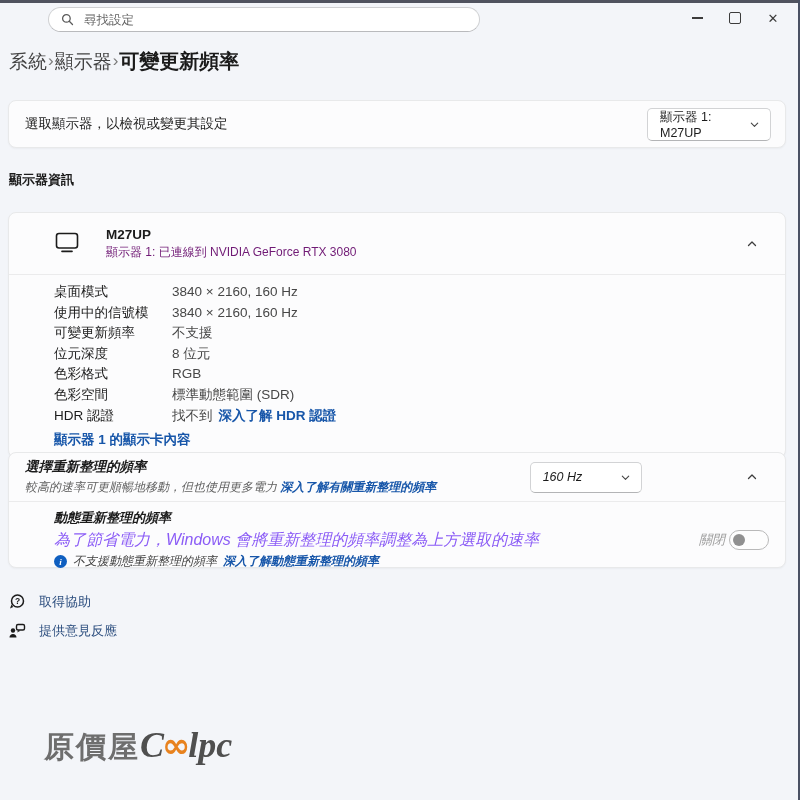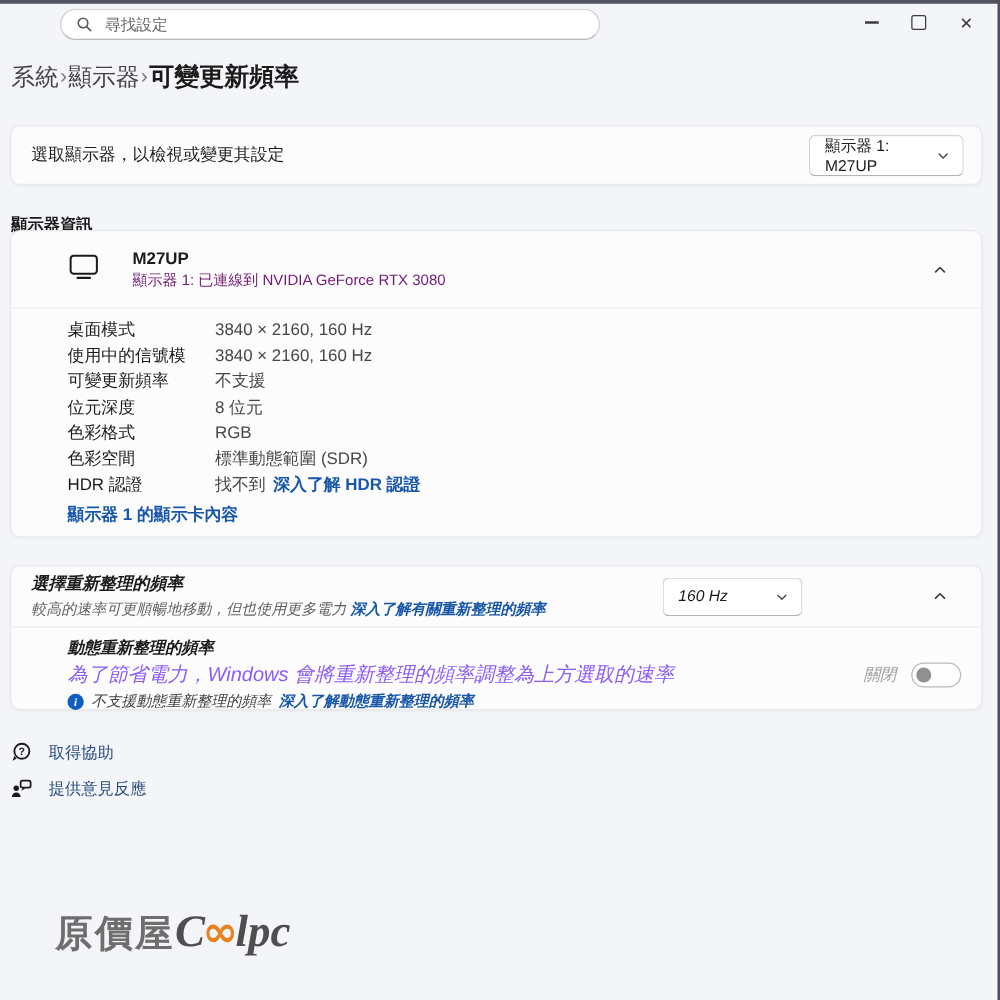--- a/index.html
+++ b/index.html
@@ -54,21 +54,21 @@
     border-radius:5px;display:flex;align-items:center;justify-content:space-between;
     padding:0 10px 0 12px;box-sizing:border-box;cursor:default;
   }
   .dropdown .dd-val{font-size:12.5px;color:#1b1b1b;}
   .dd-monitor{width:124px;height:33px;}
   .dd-hz{width:112px;height:31px;margin-left:auto;}
 
   .section-label{position:absolute;left:9px;top:171px;font-size:13px;font-weight:600;color:#1b1b1b;}
 
   
-  .card-info{top:184px;height:246px;}
+  .card-info{top:212px;height:246px;}
   .info-header{height:61px;display:flex;align-items:center;padding:0 16px 0 46px;box-sizing:border-box;}
   .monitor-icon{margin-right:26px;flex:0 0 auto;display:block;}
   .info-titles{display:flex;flex-direction:column;gap:2px;}
   .info-name{font-size:13.5px;font-weight:600;color:#1b1b1b;}
   .info-conn{font-size:12px;color:#701a75;}
   .expander{margin-left:auto;width:34px;display:flex;justify-content:center;cursor:default;}
 
   .details{padding:7px 16px 0 45px;}
   .drow{display:flex;align-items:flex-start;height:20.6px;line-height:20.5px;}
   .dlabel{width:105px;margin-right:13px;font-size:13.5px;color:#1b1b1b;overflow:hidden;height:20.5px;flex:0 0 auto;}
@@ -87,21 +87,21 @@
   .dyn-row{display:flex;align-items:center;padding:7px 16px 0 45px;box-sizing:border-box;}
   .dyn-texts{display:flex;flex-direction:column;gap:2.5px;}
   .dyn-title{font-size:13px;font-weight:600;color:#1b1b1b;}
   .dyn-sub{font-size:16px;color:#8b5cf6;text-align:center;}
   .dyn-note{display:flex;align-items:center;gap:6px;font-size:12px;color:#3f3f3f;}
   .info-badge{
     width:13px;height:13px;border-radius:50%;background:#0f5fc0;color:#ffffff;
     font-size:9px;font-weight:700;display:flex;align-items:center;justify-content:center;
     font-family:"Liberation Serif",serif;flex:0 0 auto;
   }
-  .toggle-wrap{margin-left:auto;display:flex;align-items:center;gap:12px;}
+  .toggle-wrap{margin-left:auto;display:flex;align-items:center;gap:4px;}
   .toggle-label{font-size:13px;color:#9b9b9b;}
   .toggle{
     width:40px;height:20px;border-radius:11px;border:1px solid #b9b9b9;background:#fdfdfd;
     position:relative;box-sizing:border-box;cursor:default;
   }
   .toggle .knob{position:absolute;left:3px;top:3px;width:12px;height:12px;border-radius:50%;background:#909090;}
 
   
   .foot-row{position:absolute;left:8px;display:flex;align-items:center;gap:13px;height:24px;}
   .foot-row .flink{font-size:13px;color:#2b4d7e;cursor:pointer;}

